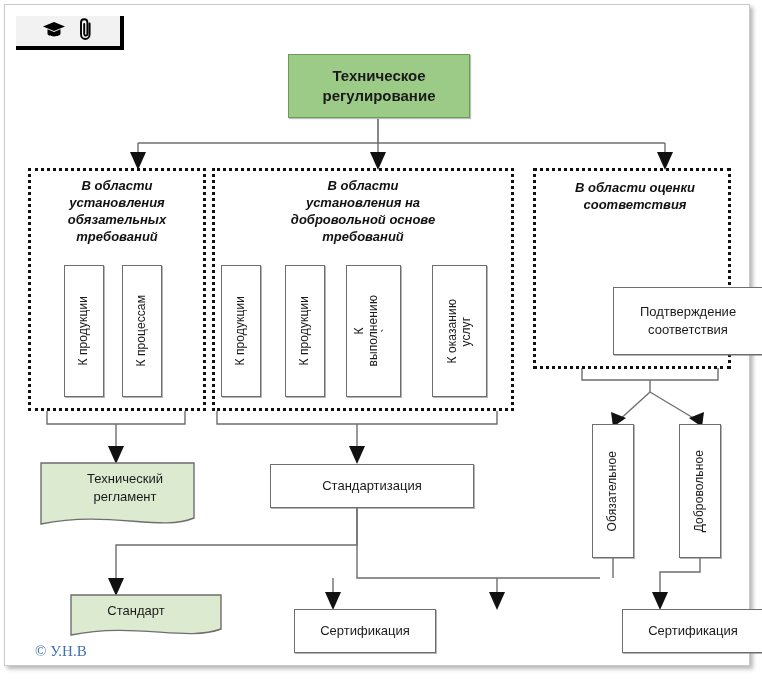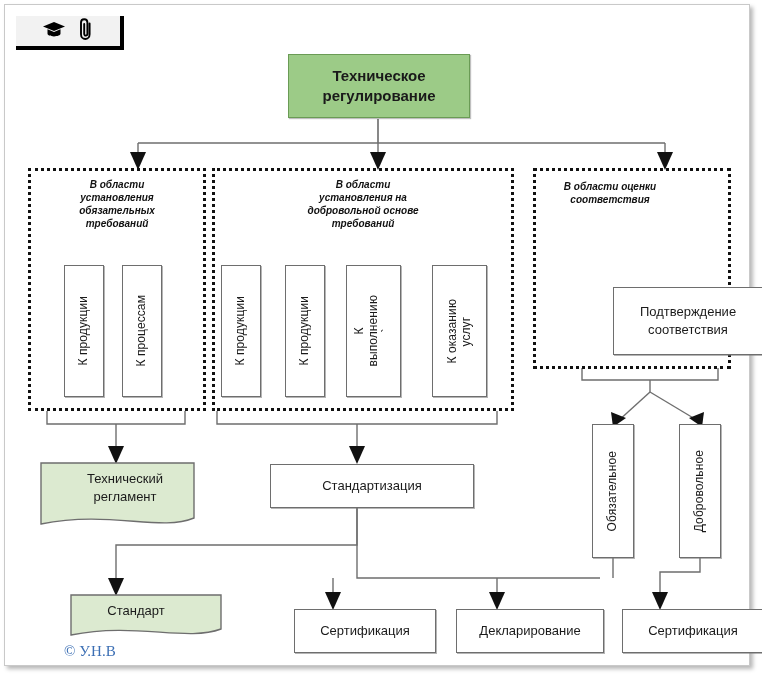--- a/index.html
+++ b/index.html
@@ -92,21 +92,21 @@
     border: 3px dotted #111111;
     background: transparent;
   }
   .group-title {
     position: absolute;
     left: 0;
     width: 100%;
     text-align: center;
     font-style: italic;
     font-weight: bold;
-    font-size: 10px;
+    font-size: 13px;
     line-height: 1.3;
     color: #111;
     white-space: pre-line;
   }
   
   .doc-shape {
     position: absolute;
   }
   .doc-shape .doc-text {
     position: absolute;
@@ -251,21 +251,21 @@
     <span class="label-vert">К
 выполнению
 `</span>
   </div>
   <div class="box box-plain" style="left:432px; top:265px; width:55px; height:132px;">
     <span class="label-vert">К оказанию
 услуг</span>
   </div>
 
   <div class="dotted-group" style="left:533px; top:168px; width:198px; height:201px;"></div>
-  <div class="group-title" style="left:511px; top:180px; width:198px;">В области оценки
+  <div class="group-title" style="left:536px; top:180px; width:198px;">В области оценки
 соответствия</div>
   <div class="box box-plain txt-13" style="left:581px; top:287px; width:150px; height:68px;">
     <span>Подтверждение
 соответствия</span>
   </div>
 
   <div class="doc-shape" style="left:40px; top:462px; width:170px; height:70px;">
     <svg width="155" height="70" viewBox="0 0 155 70" preserveAspectRatio="none">
       <path d="M1,1 L154,1 L154,56 C120,70 70,48 1,62 Z" fill="#DCEAD0" stroke="#6e6e6e" stroke-width="1.4"></path>
     </svg>
@@ -291,21 +291,18 @@
   <div class="box box-plain" style="left:592px; top:424px; width:42px; height:134px;">
     <span class="label-vert">Обязательное</span>
   </div>
   <div class="box box-plain" style="left:679px; top:424px; width:42px; height:134px;">
     <span class="label-vert">Добровольное</span>
   </div>
 
   <div class="box box-plain txt-13" style="left:262px; top:609px; width:142px; height:44px;">
     <span>Сертификация</span>
   </div>
-  <div class="box box-plain txt-13" style="left:424px; top:609px; width:148px; height:44px;">
-    <span>Декларирование</span>
-  </div>
   <div class="box box-plain txt-13" style="left:590px; top:609px; width:142px; height:44px;">
     <span>Сертификация</span>
   </div>
 
-  <div class="copyright" style="left:64px; top:643px;">© У.Н.В</div>
+  <div class="copyright" style="left:35px; top:643px;">© У.Н.В</div>
 </div>
 
 </body></html>

